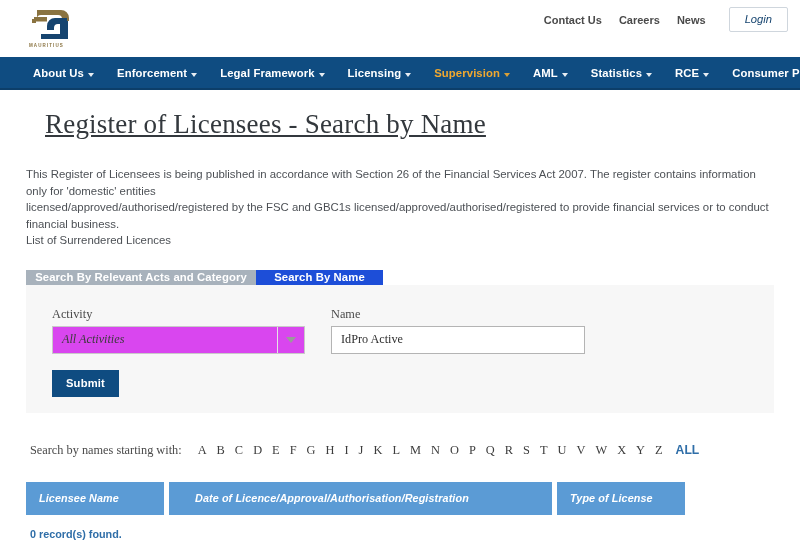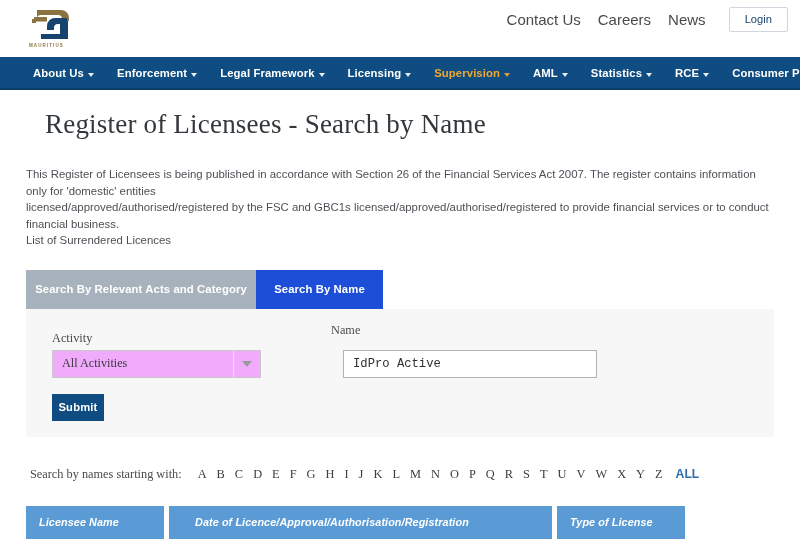--- a/index.html
+++ b/index.html
@@ -36,35 +36,37 @@
   }
   .toplinks {
     position: absolute;
     right: 12px;
     top: 7px;
     display: flex;
     align-items: center;
     gap: 17px;
   }
   .toplink {
-    font-size: 15px;
+    font-size: 11px;
     color: #4a4a4a;
     font-family: "Liberation Sans", sans-serif;
     white-space: nowrap;
     cursor: pointer;
+    font-weight: bold;
   }
   .login-btn {
     border: 1px solid #cfd6dd;
     border-radius: 2px;
     padding: 5px 15px 6px 15px;
     font-size: 11.2px;
     color: #16446f;
     background: #fff;
     cursor: pointer;
     margin-left: 6px;
+    font-style: italic;
   }
 
   
   .navbar {
     height: 33px;
     background: #0f4c81;
     display: flex;
     align-items: center;
     padding-left: 33px;
     gap: 4px;
@@ -98,38 +100,39 @@
   
   .page { padding: 0 0 0 0; }
 
   .page-title {
     font-family: "Liberation Serif", serif;
     font-size: 27px;
     color: #33383d;
     padding: 19px 0 0 45px;
     letter-spacing: .2px;
     font-weight: normal;
+    text-decoration: underline;
   }
 
   .intro {
     margin: 26px 26px 15px 26px;
     font-size: 11.4px;
     line-height: 16.5px;
     color: #4c5055;
     font-family: "Liberation Sans", sans-serif;
     max-width: 760px;
   }
 
   
   .tabs {
     margin: 21px 0 0 26px;
     display: flex;
   }
   .tab {
-    height: 39px;
+    height: 15px;
     display: flex;
     align-items: center;
     justify-content: center;
     font-size: 11.3px;
     font-weight: bold;
     font-family: "Liberation Sans", sans-serif;
     color: #ffffff;
     cursor: pointer;
     letter-spacing: .1px;
   }
@@ -143,33 +146,34 @@
     height: 128px;
     position: relative;
   }
   .field-label {
     position: absolute;
     font-family: "Liberation Serif", serif;
     font-size: 12.3px;
     color: #4a4a4a;
   }
   .lbl-activity { left: 26px; top: 22px; }
-  .lbl-name { left: 305px; top: 14px; }
+  .lbl-name { left: 305px; top: 22px; }
 
   .select-box {
     position: absolute;
     left: 26px;
     top: 41px;
-    width: 209px;
+    width: 253px;
     height: 28px;
-    background: #f0abfc;
+    background: #d946ef;
     border: 1px solid #c9c9c9;
     display: flex;
     align-items: center;
     cursor: pointer;
+    font-style: italic;
   }
   .select-box .val {
     padding-left: 9px;
     font-family: "Liberation Serif", serif;
     font-size: 12.2px;
     color: #3b3b3b;
   }
   .select-arrow {
     position: absolute;
     right: 0; top: 0;
@@ -182,38 +186,38 @@
   .select-arrow i {
     width: 0; height: 0;
     border-left: 5px solid transparent;
     border-right: 5px solid transparent;
     border-top: 6px solid #9a9a9a;
     display: block;
   }
 
   .text-box {
     position: absolute;
-    left: 317px;
+    left: 305px;
     top: 41px;
     width: 254px;
     height: 28px;
     background: #ffffff;
     border: 1px solid #b4b4b4;
-    font-family: Liberation Mono, monospace;
+    font-family: Liberation Serif, serif;
     font-size: 12.2px;
     color: #2f2f2f;
     padding-left: 9px;
     outline: none;
   }
 
   .submit-btn {
     position: absolute;
     left: 26px;
     top: 85px;
-    width: 52px;
+    width: 67px;
     height: 27px;
     background: #0f4c81;
     color: #fff;
     border: none;
     font-size: 11.2px;
     font-weight: bold;
     font-family: "Liberation Sans", sans-serif;
     cursor: pointer;
     letter-spacing: .2px;
   }

